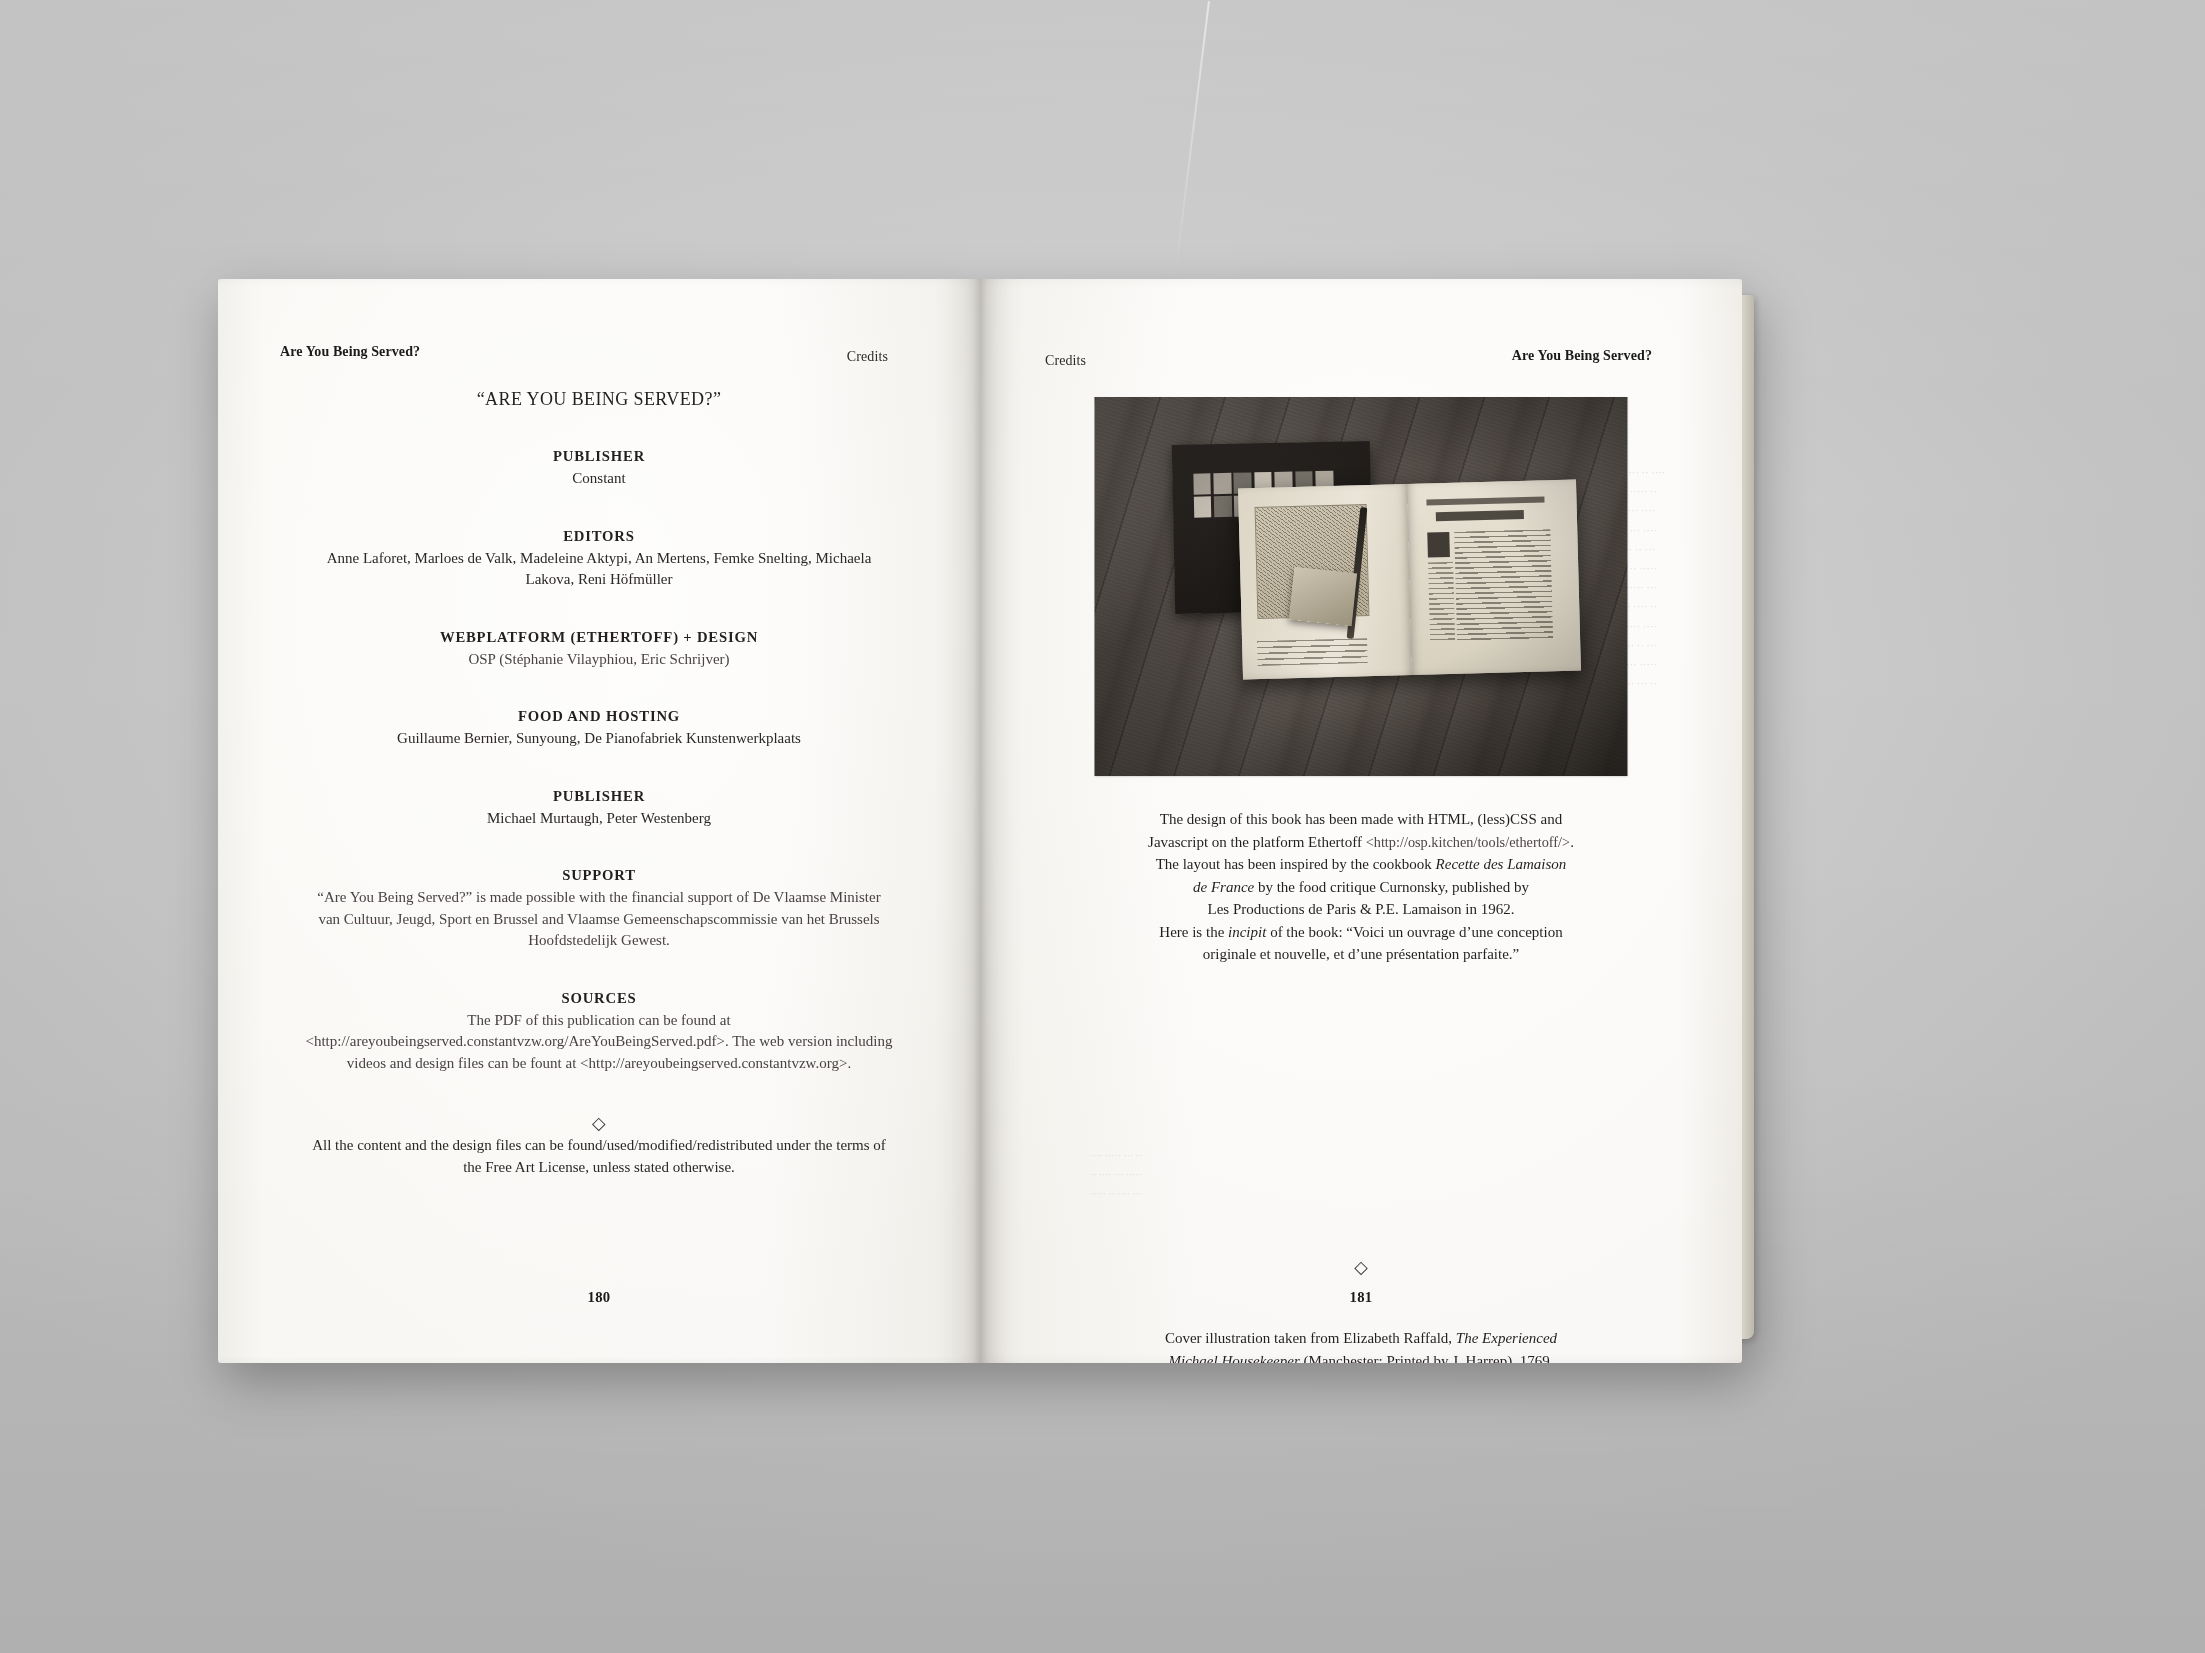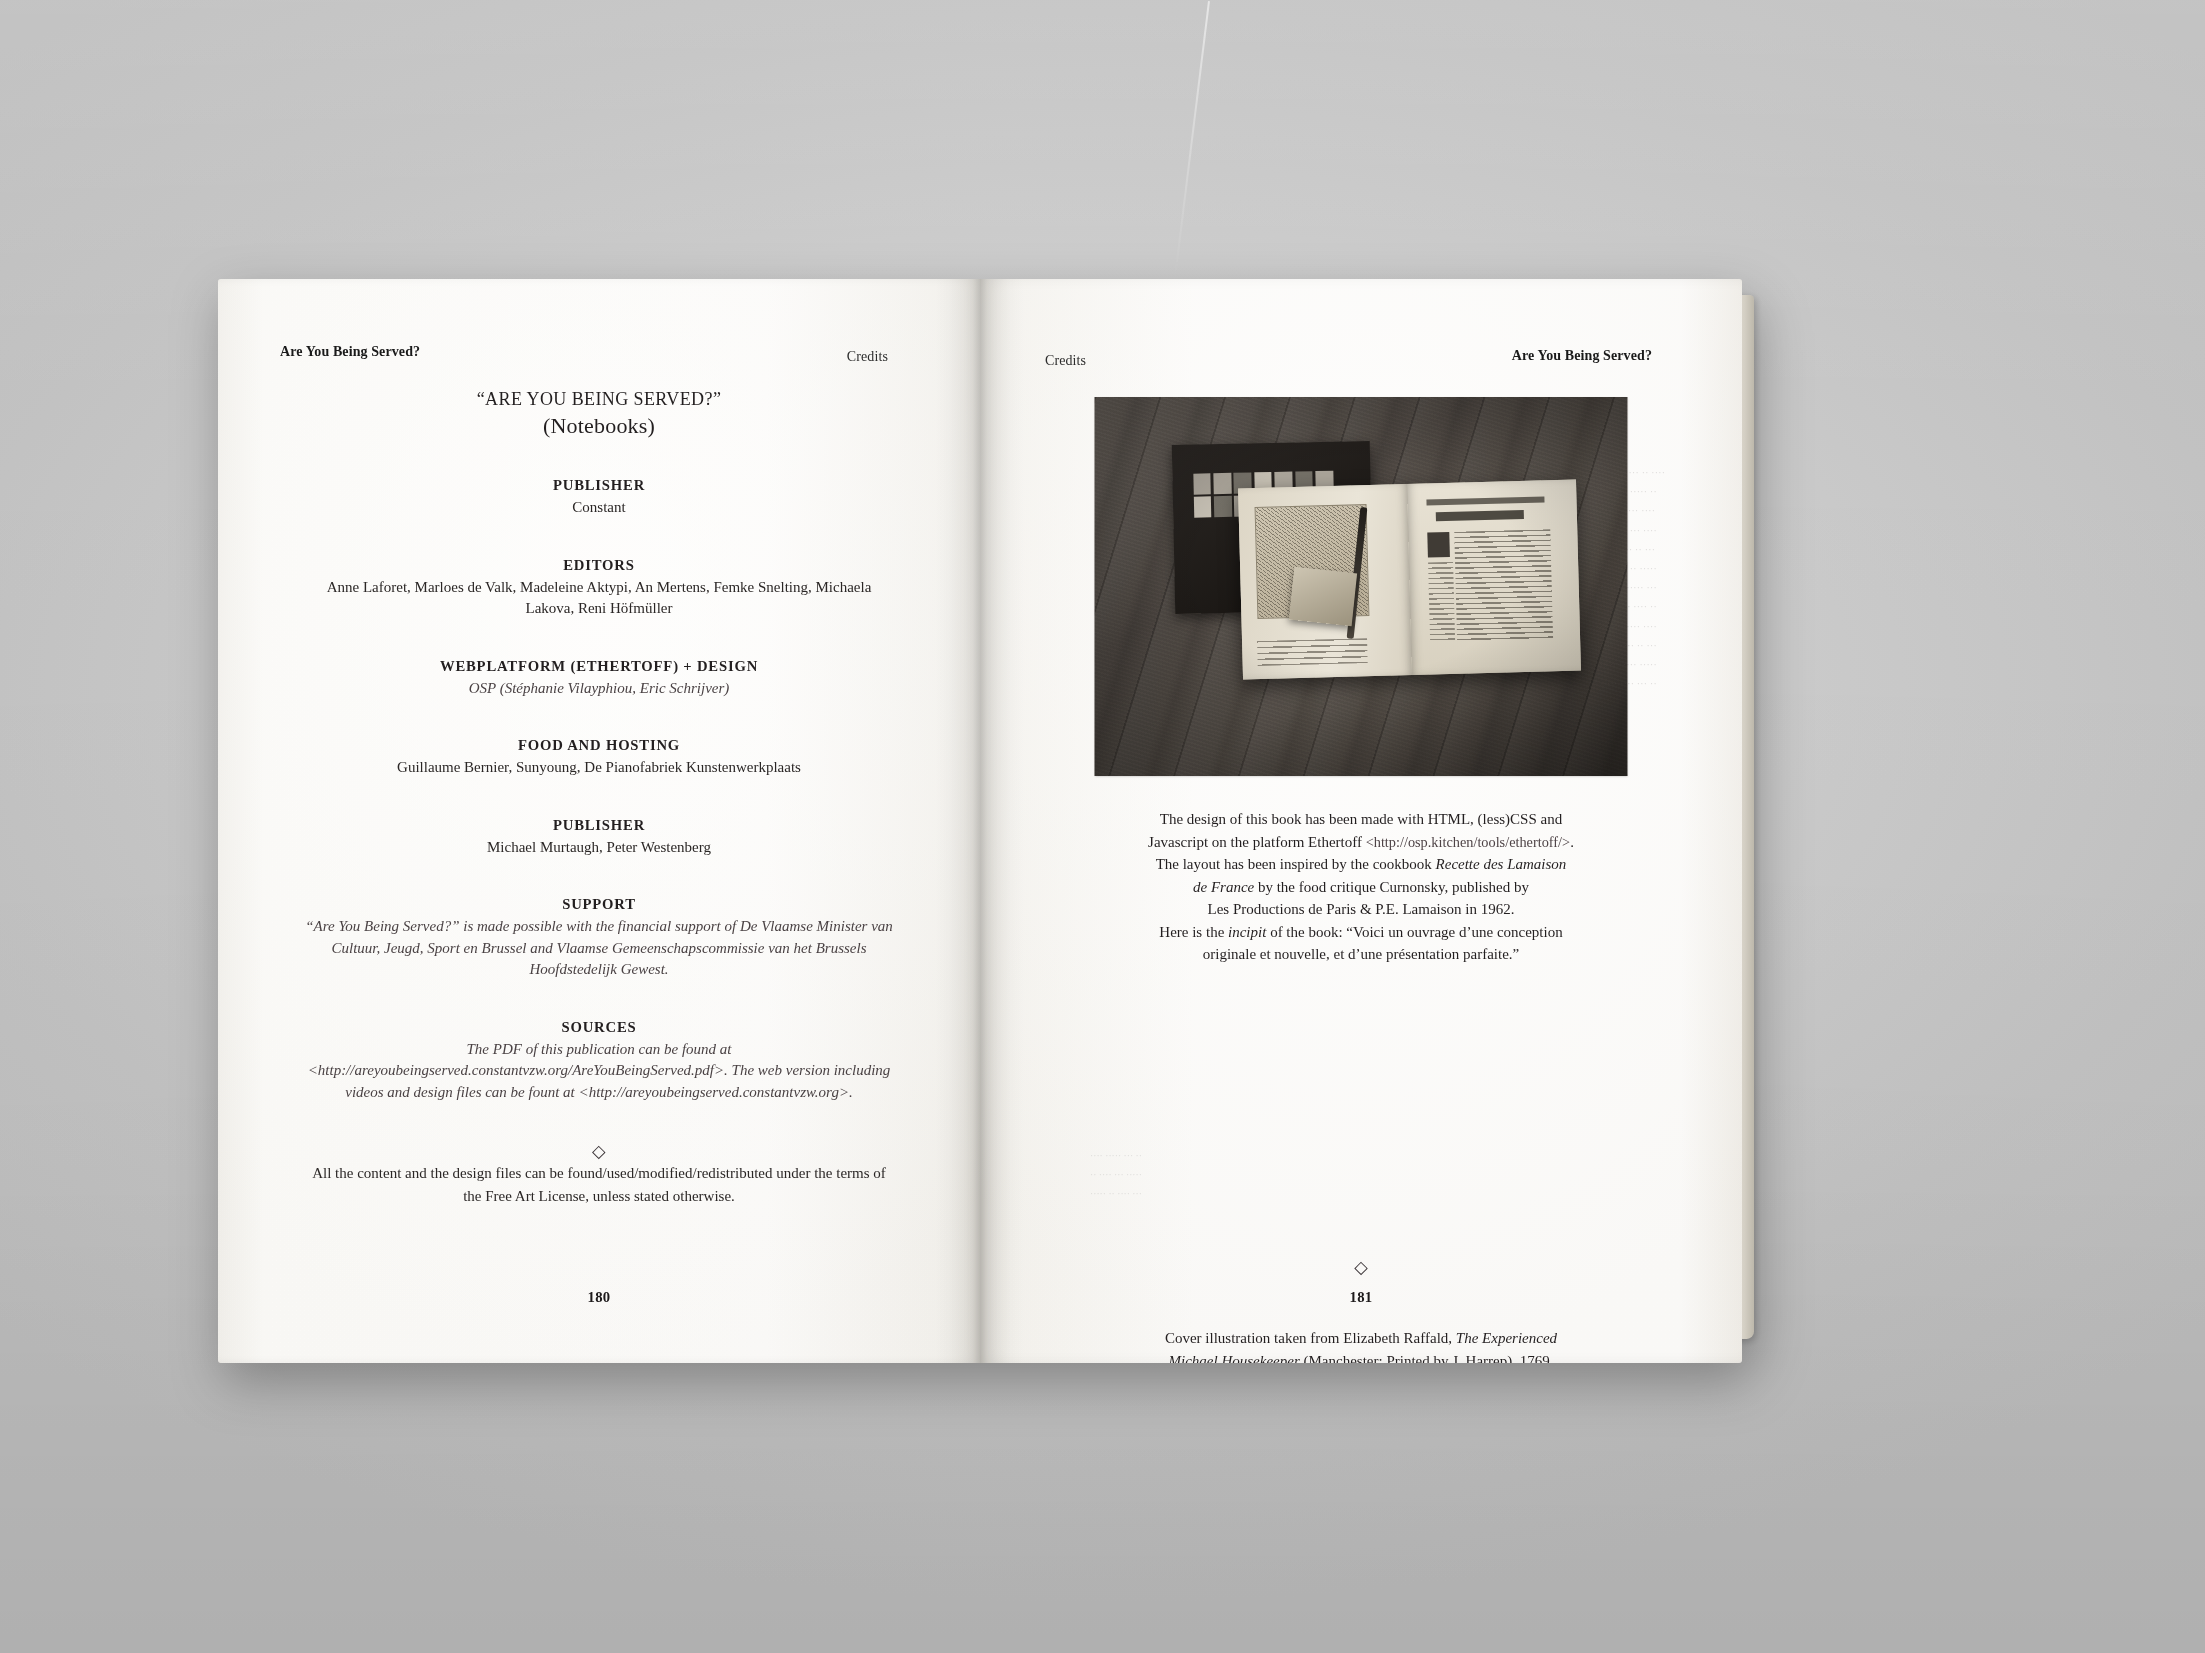--- a/index.html
+++ b/index.html
@@ -155,21 +155,21 @@
     font-size: 14.7px;
     font-weight: bold;
     letter-spacing: 0.8px;
   }
   .block p {
     margin: 2.9px 0 0 0;
     font-size: 15px;
     line-height: 1.44;
     color: #2b2726;
   }
-  .block p.faded { color: #4a4244; font-style: italic; }
+  .block p.faded { color: #4a4244; }
 
   .dingbat {
     margin-top: 38px;
     font-size: 17.6px;
     color: #3a3336;
     letter-spacing: 0.7px;
   }
   .license {
     font-size: 15px;
     line-height: 1.47;
@@ -397,21 +397,20 @@
   <div class="spread">
 
     <div class="page left">
       <div class="paper-tone"></div>
 
       <div class="runhead rh-title">Are You Being Served?</div>
       <div class="runhead plain rh-section">Credits</div>
 
       <div class="colophon">
         <div class="col-title">“ARE YOU BEING SERVED?”</div>
-        <div class="col-subtitle">(Notebooks)</div>
 
         <div class="block">
           <h3>PUBLISHER</h3>
           <p>Constant</p>
         </div>
         <div class="block">
           <h3>EDITORS</h3>
           <p>Anne Laforet, Marloes de Valk, Madeleine Aktypi, An Mertens, Femke Snelting, Michaela Lakova, Reni Höfmüller</p>
         </div>
         <div class="block">

